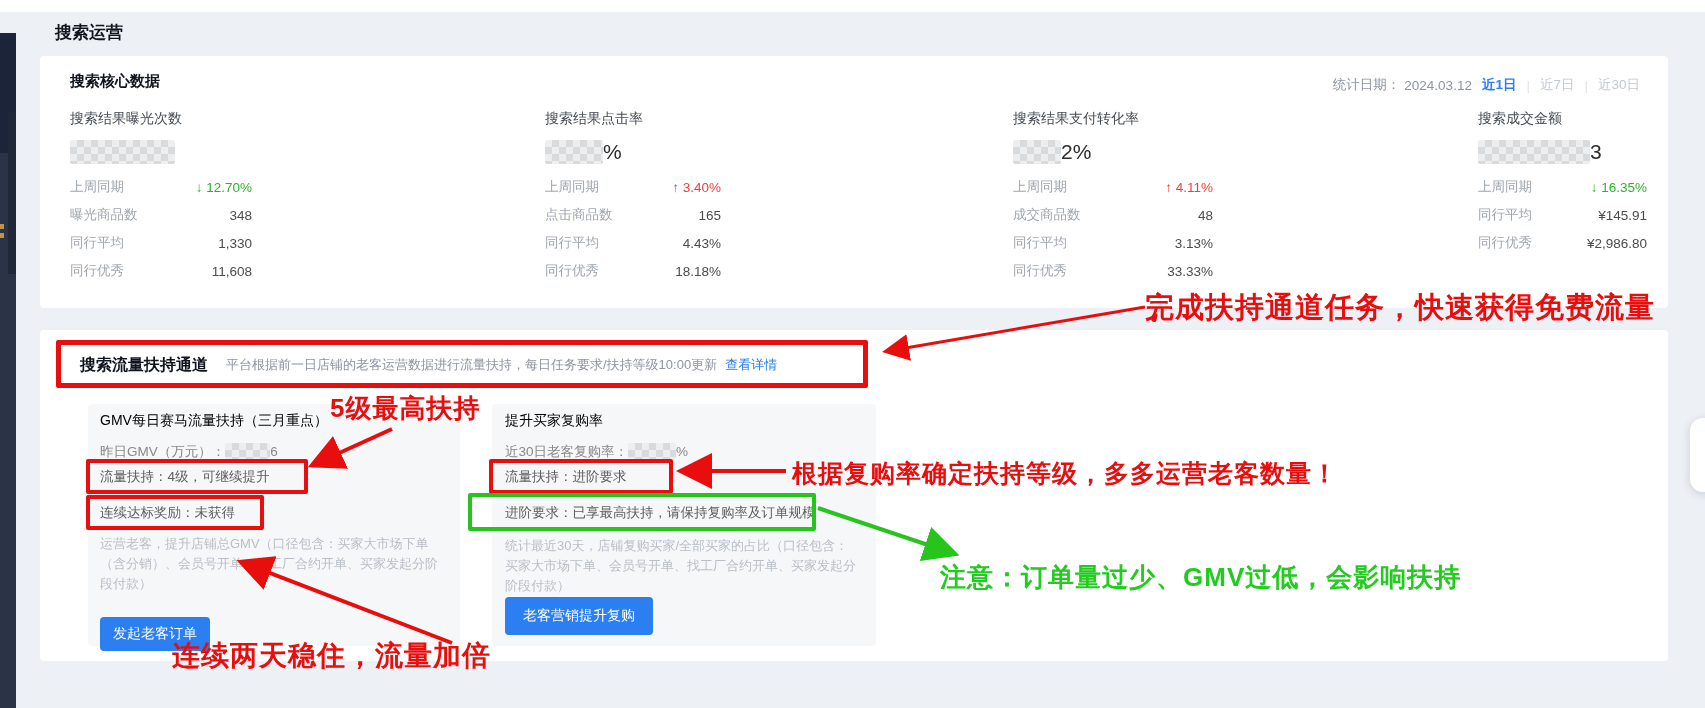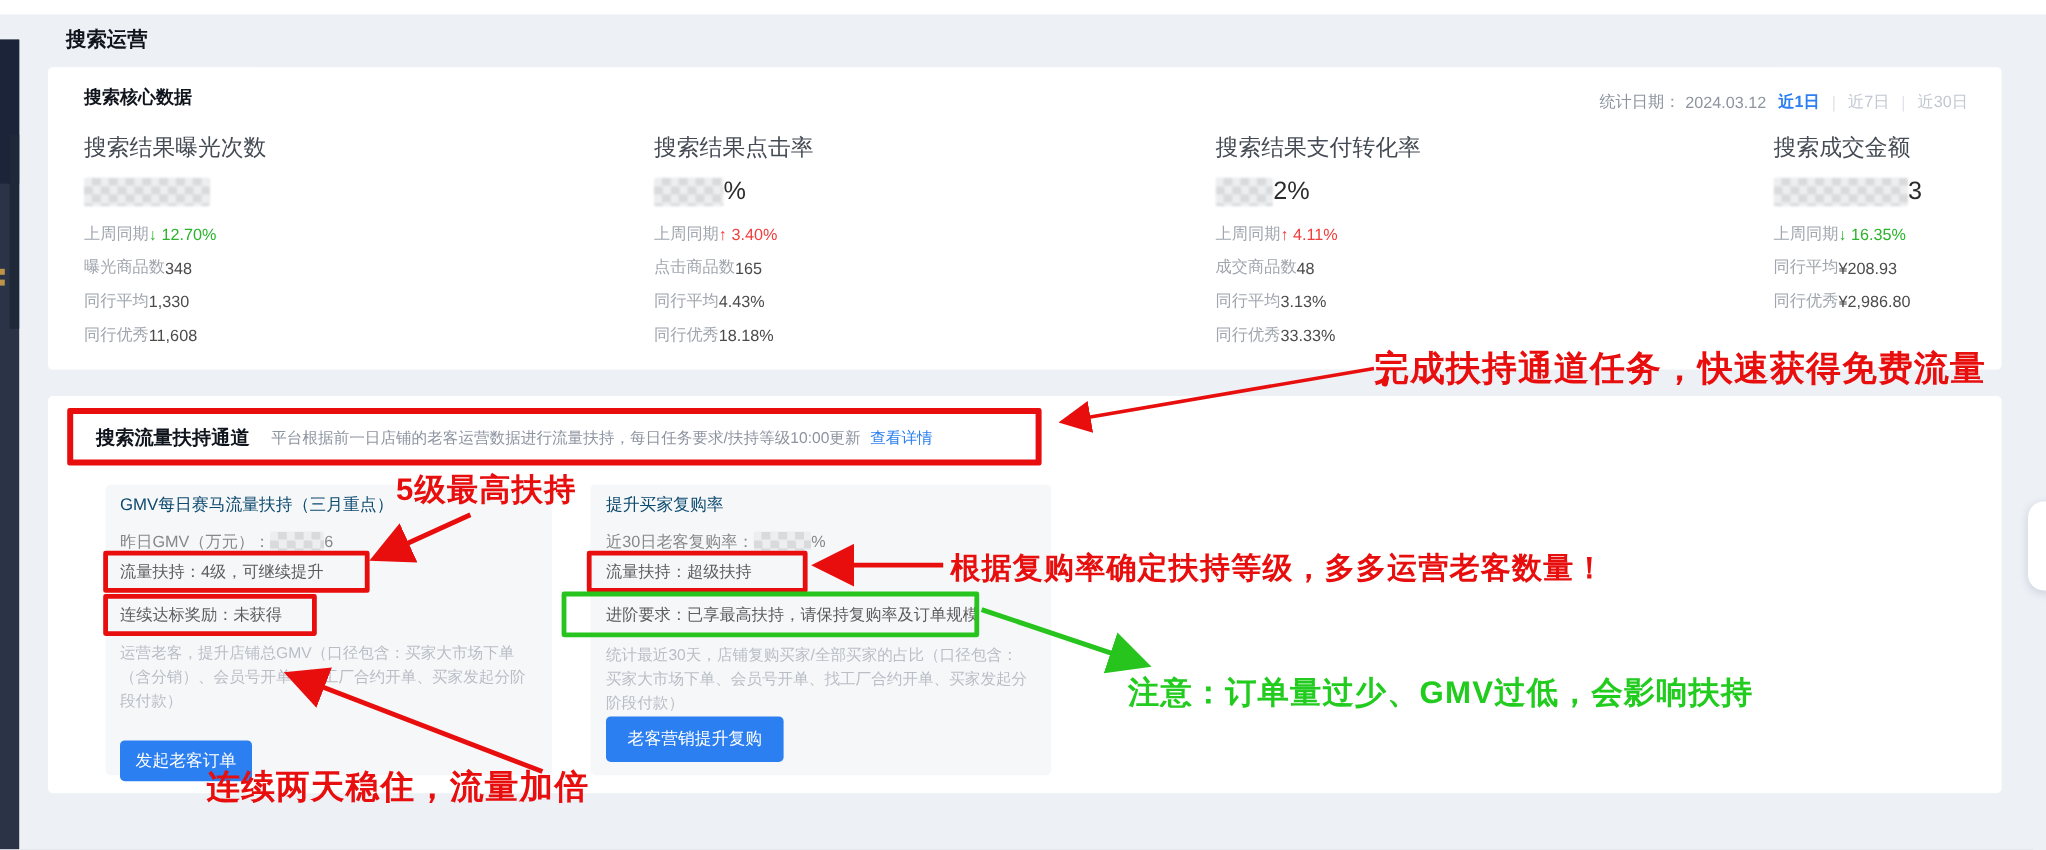--- a/index.html
+++ b/index.html
@@ -17,37 +17,37 @@
   .page-title{left:55px;top:21px;font-size:17px;font-weight:bold;color:#10151d;}
   .card-title{font-size:15px;font-weight:bold;color:#10151d;}
   
   .dates{left:1140px;top:76px;width:500px;display:flex;justify-content:flex-end;align-items:center;gap:10px;font-size:13.5px;}
   .date-label{color:#8d94a0;}
   .range{color:#c2c8d2;cursor:pointer;}
   .range.active{color:#2b7ff0;font-weight:bold;}
   .sep{color:#dfe3ea;}
   
   .metric{top:110px;}
-  .m-name{font-size:19px;color:#454b54;}
+  .m-name{font-size:14px;color:#454b54;}
   .m-valuerow{display:flex;align-items:center;height:30px;margin:9px 0 6px 0;font-size:21px;color:#2c2c2c;}
   .blur{display:inline-block;height:24px;border-radius:2px;
     background:repeating-conic-gradient(#d9dadc 0% 25%, #eceef0 0% 50%) 0 0/14px 14px;filter:blur(.7px);}
   .blur.sm{height:16px;vertical-align:-3px;filter:blur(.6px);}
-  .m-row{display:flex;align-items:center;height:28px;font-size:13.5px;}
+  .m-row{display:flex;justify-content:space-between;align-items:center;height:28px;font-size:13.5px;}
   .m-label{color:#a0a6ae;}
   .m-val{color:#4b4b4b;}
   .up{color:#f23d3d;}
   .down{color:#2bb32b;}
   
   .sup-header{left:80px;top:348px;height:34px;display:flex;align-items:center;}
   .sup-title{font-size:16px;font-weight:bold;color:#10151d;}
   .sup-desc{font-size:13px;color:#8d94a0;margin-left:18px;}
   .sup-link{font-size:13px;color:#2b7ff0;margin-left:8px;cursor:pointer;}
   .task{background:#f6f7f9;border-radius:4px;}
-  .task-title{font-size:14px;color:#0c4a6e;}
+  .task-title{font-size:14px;color:#000000;}
   .task-line{font-size:13.5px;color:#888;}
   .task-boxed{font-size:13.5px;color:#5d5d5d;}
   .task-desc{font-size:13px;line-height:20px;color:#b9bec6;}
   .btn{display:flex;align-items:center;justify-content:center;background:#2b7ff0;color:#fff;
     font-size:14px;border-radius:4px;cursor:pointer;}
   
   .annbox{border:4px solid #e80e0e;box-sizing:border-box;border-radius:2px;}
   .annbox.thick{border-width:5px;}
   .annbox.green{border-color:#27c41d;}
   .ann-red{color:#e80e0e;font-weight:bold;white-space:nowrap;letter-spacing:1px;}
@@ -162,21 +162,21 @@
     <div class="m-valuerow">
       <span class="blur" style="width:112px"></span>
       <span>3</span>
     </div>
     <div class="m-row">
         <span class="m-label">上周同期</span>
         <span class="m-val down">↓ 16.35%</span>
       </div>
     <div class="m-row">
         <span class="m-label">同行平均</span>
-        <span class="m-val">¥208.93</span>
+        <span class="m-val">¥145.91</span>
       </div>
     <div class="m-row">
         <span class="m-label">同行优秀</span>
         <span class="m-val">¥2,986.80</span>
       </div>
   </div>
 
   <div class="abs card" style="left:40px;top:330px;width:1628px;height:331px"></div>
 
   <div class="abs sup-header">
@@ -193,21 +193,21 @@
   <div class="abs task-boxed" style="left:100px;top:468px">流量扶持：4级，可继续提升</div>
   <div class="abs task-boxed" style="left:100px;top:504px">连续达标奖励：未获得</div>
   <div class="abs task-desc" style="left:100px;top:534px;width:348px">运营老客，提升店铺总GMV（口径包含：买家大市场下单（含分销）、会员号开单、找工厂合约开单、买家发起分阶段付款）</div>
   <div class="abs btn" style="left:100px;top:617px;width:110px;height:34px">发起老客订单</div>
 
   <div class="abs task" style="left:492px;top:404px;width:384px;height:242px"></div>
   <div class="abs task-title" style="left:505px;top:412px">提升买家复购率</div>
   <div class="abs task-line" style="left:505px;top:443px">
     <span>近30日老客复购率：</span><span class="blur sm" style="width:48px"></span><span>%</span>
   </div>
-  <div class="abs task-boxed" style="left:505px;top:468px">流量扶持：超级扶持</div>
+  <div class="abs task-boxed" style="left:505px;top:468px">流量扶持：进阶要求</div>
   <div class="abs task-boxed" style="left:505px;top:504px">进阶要求：已享最高扶持，请保持复购率及订单规模</div>
   <div class="abs task-desc" style="left:505px;top:536px;width:352px">统计最近30天，店铺复购买家/全部买家的占比（口径包含：买家大市场下单、会员号开单、找工厂合约开单、买家发起分阶段付款）</div>
   <div class="abs btn" style="left:505px;top:597px;width:148px;height:38px">老客营销提升复购</div>
 
   <div class="abs pill"></div>
 
   <div class="abs annbox thick" style="left:56px;top:340px;width:812px;height:48px"></div>
   <div class="abs annbox" style="left:86px;top:459px;width:222px;height:35px"></div>
   <div class="abs annbox" style="left:86px;top:495px;width:178px;height:35px"></div>
   <div class="abs annbox" style="left:489px;top:459px;width:184px;height:35px"></div>

